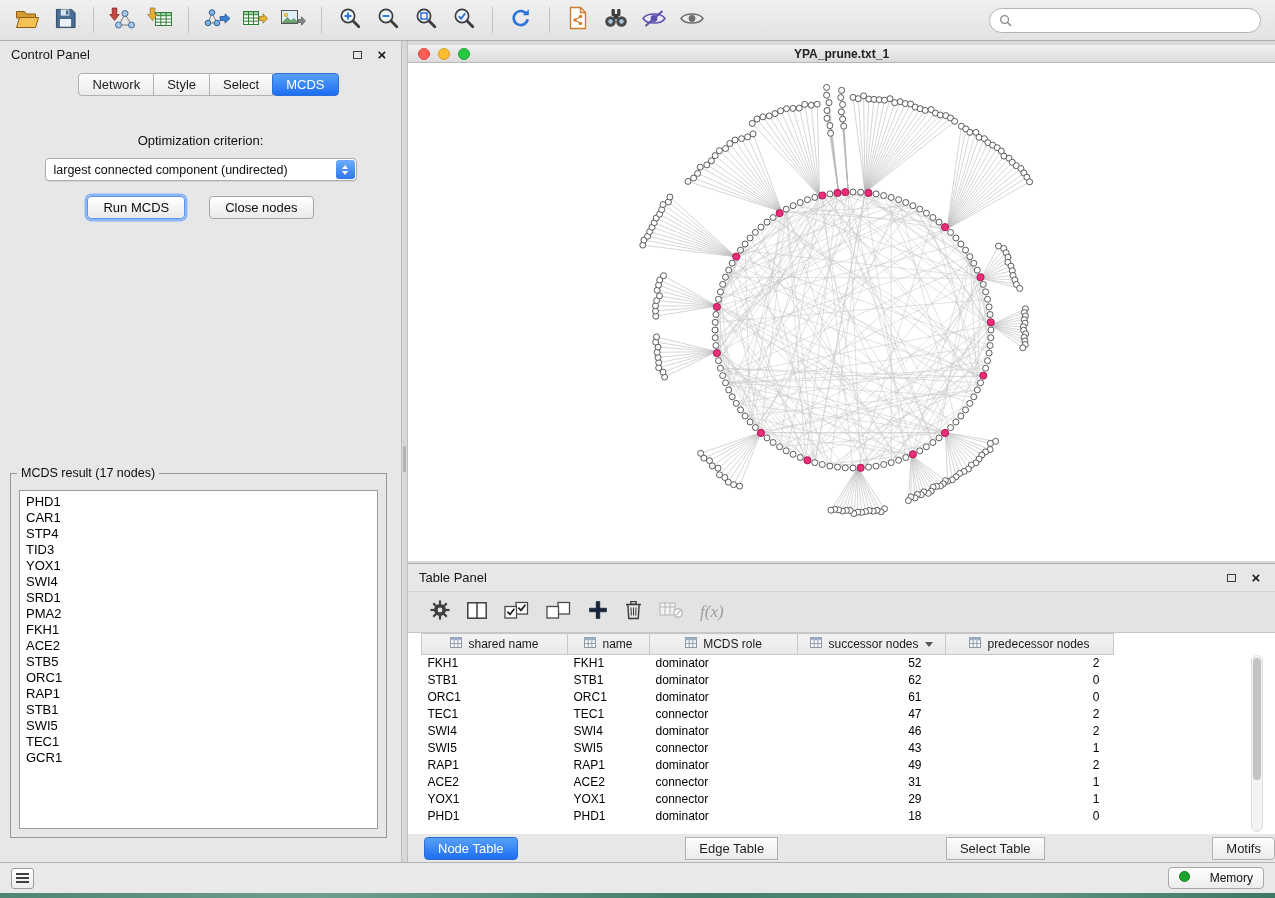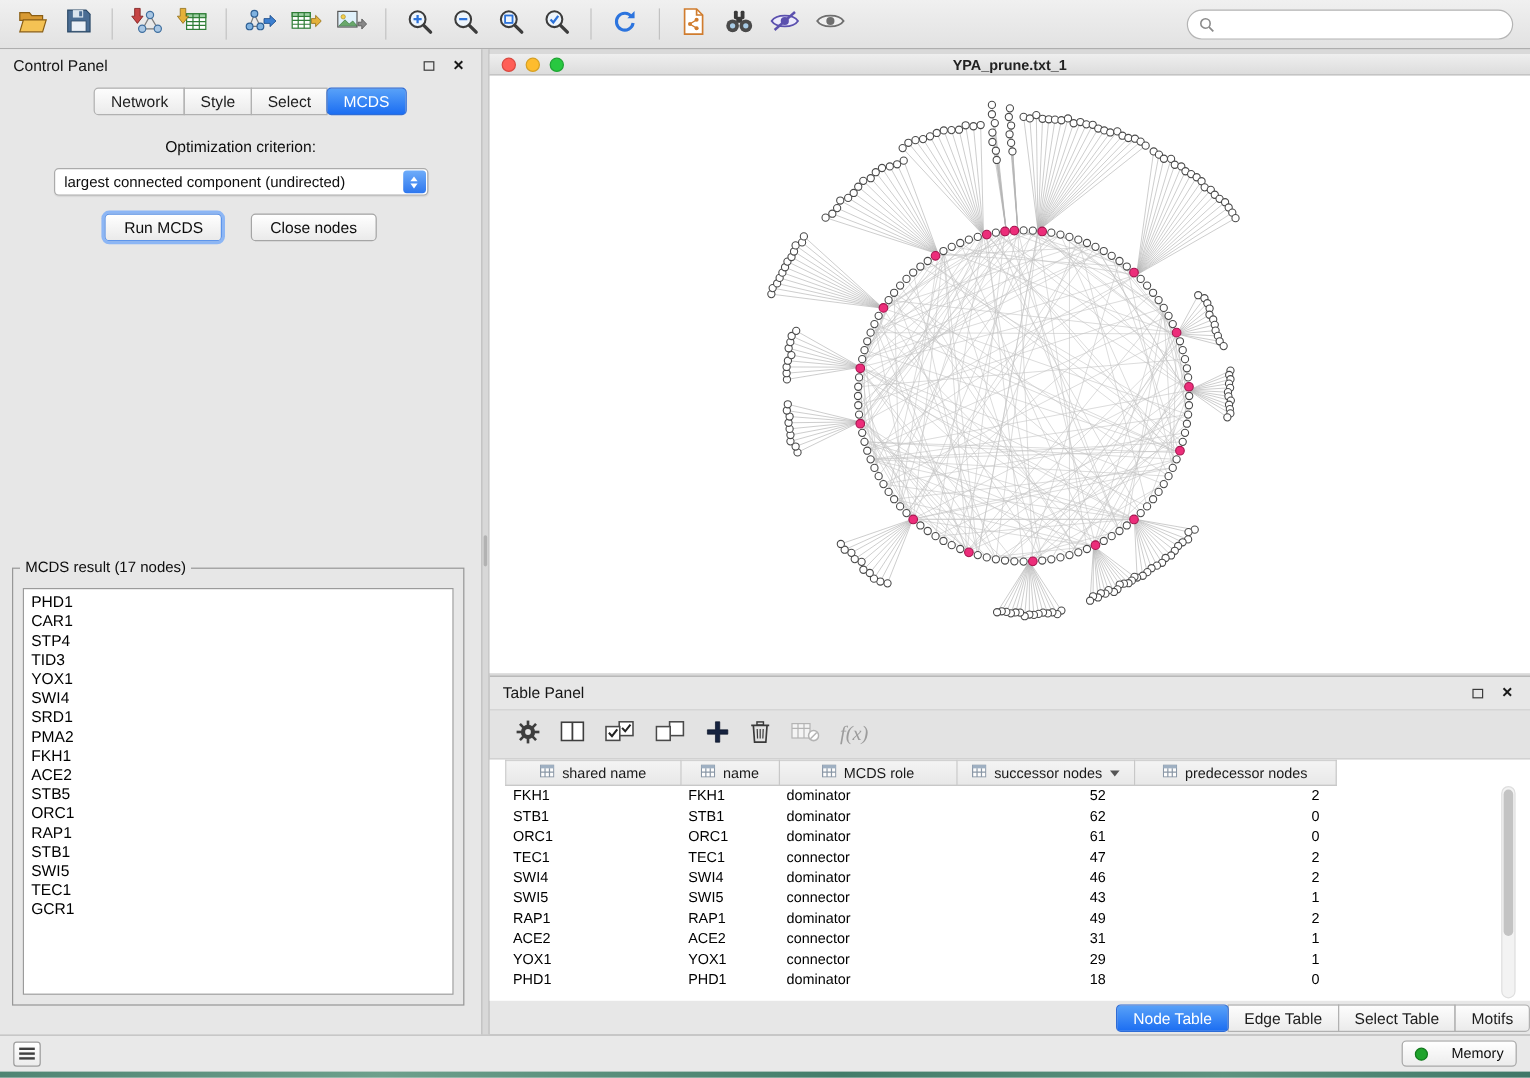--- a/index.html
+++ b/index.html
@@ -30,21 +30,21 @@
   .close-x{font-size:15px;font-weight:bold;color:#1a1a1a;line-height:1;}
 
   
   .tab-row{display:flex;justify-content:center;margin-top:5px;flex:0 0 auto;}
   .tab{font-size:13px;padding:3px 13px;background:linear-gradient(#fdfdfd,#ebebeb);border:1px solid #b1b1b1;margin-left:-1px;color:#1d1d1d;white-space:nowrap;}
   .tab:first-child{border-radius:4px 0 0 4px;margin-left:16px;}
   .tab:last-child{border-radius:0 4px 4px 0;}
   .tab.active{background:linear-gradient(#58a1f8,#1c6ef2);color:#fff;border-color:#2e6cd6;border-radius:4px;position:relative;z-index:1;}
 
   
-  .opt-label{text-align:center;font-size:13px;margin-top:19px;color:#0d0d0d;}
+  .opt-label{text-align:center;font-size:13px;margin-top:37px;color:#0d0d0d;}
   .select{width:312px;height:23px;margin:10px auto 0;background:#fff;border:1px solid #ababab;border-radius:4px;display:flex;align-items:center;position:relative;font-size:12.5px;padding-left:8px;color:#0d0d0d;box-shadow:0 1px 1px rgba(0,0,0,.07);}
   .select-text{overflow:hidden;white-space:nowrap;padding-right:24px;}
   .stepper{position:absolute;right:1px;top:1px;bottom:1px;width:19px;border-radius:3px;background:linear-gradient(#6fadfa,#2e77ee);display:flex;flex-direction:column;align-items:center;justify-content:center;gap:2px;}
   .arrow-up{width:0;height:0;border-left:3.5px solid transparent;border-right:3.5px solid transparent;border-bottom:4px solid #fff;}
   .arrow-down{width:0;height:0;border-left:3.5px solid transparent;border-right:3.5px solid transparent;border-top:4px solid #fff;}
   .btn-row{display:flex;justify-content:center;gap:24px;margin-top:15px;}
   .btn{font-size:13px;padding:3px 15px;background:linear-gradient(#ffffff,#eaeaea);border:1px solid #a5a5a5;border-radius:4px;color:#0d0d0d;font-family:"Liberation Sans",sans-serif;}
   .btn.focus{box-shadow:0 0 0 2.5px rgba(110,165,250,.75);border-color:#5e95ea;}
   .result-fieldset{position:absolute;top:425px;left:10px;right:14px;bottom:24px;border:1px solid #979797;}
   .result-fieldset legend{font-size:12.5px;padding:0 4px;margin-left:6px;color:#0d0d0d;}
@@ -69,27 +69,27 @@
   .table-viewport{flex:1;background:#fff;position:relative;overflow:hidden;padding-left:13px;}
   table{border-collapse:collapse;table-layout:fixed;font-size:12px;}
   th{background:linear-gradient(#f4f4f4,#e8e8e8);border:1px solid #c8c8c8;font-weight:normal;height:21px;padding:0;color:#1a1a1a;}
   .th-inner{display:flex;align-items:center;justify-content:center;gap:6px;padding:0 4px;}
   td{height:17px;line-height:17px;padding:0 6px;color:#000;white-space:nowrap;overflow:hidden;}
   td:nth-child(4){text-align:right;padding-right:24px;}
   td:nth-child(5){text-align:right;padding-right:14px;}
   .sort-caret{width:0;height:0;border-left:4px solid transparent;border-right:4px solid transparent;border-top:5px solid #555;display:inline-block;}
   .vscroll{position:absolute;right:12px;top:22px;bottom:2px;width:12px;background:#f3f3f3;border:1px solid #dedede;border-radius:6px;}
   .vthumb{position:absolute;left:1px;right:1px;top:2px;height:122px;background:#c3c3c3;border-radius:5px;}
-  .bottom-tabs{height:28px;flex:0 0 28px;display:flex;justify-content:flex-end;align-items:center;background:#e7e7e7;padding-left:39px;}
+  .bottom-tabs{height:28px;flex:0 0 28px;display:flex;justify-content:space-between;align-items:center;background:#e7e7e7;}
 
   
   .status-bar{height:31px;flex:0 0 31px;background:#e9e9e9;border-top:1px solid #b2b2b2;display:flex;align-items:center;padding:0 11px;}
   .hamburger{width:23px;height:21px;border:1px solid #9d9d9d;border-radius:3px;background:linear-gradient(#fff,#ececec);display:flex;flex-direction:column;justify-content:center;align-items:center;gap:2.5px;}
   .hamburger i{display:block;width:13px;height:1.5px;background:#3f3f3f;}
-  .memory-btn{margin-left:auto;display:flex;align-items:center;gap:20px;border:1px solid #a8a8a8;border-radius:4px;background:linear-gradient(#ffffff,#ececec);padding:3px 10px;font-size:12px;color:#0d0d0d;}
+  .memory-btn{margin-left:auto;display:flex;align-items:flex-start;gap:20px;border:1px solid #a8a8a8;border-radius:4px;background:linear-gradient(#ffffff,#ececec);padding:3px 10px;font-size:12px;color:#0d0d0d;}
   .mem-dot{width:11px;height:11px;border-radius:50%;background:#1fa32c;border:1px solid #127a1d;display:inline-block;}
   .desktop-strip{height:5px;flex:0 0 5px;background:linear-gradient(90deg,#4f8573,#6da08c 25%,#437d6a 55%,#5d937f 80%,#3f7767);}
 </style>
 </head>
 <body>
 
 <div class="window">
 
   <div class="toolbar">
     <div class="tb-icons" id="tb-icons">

